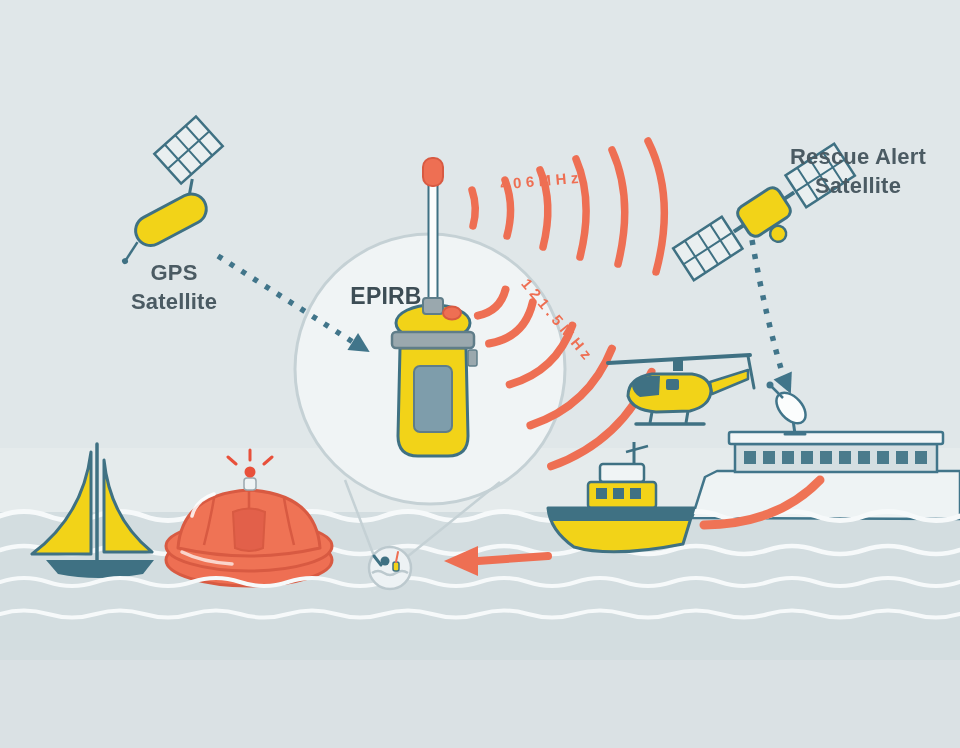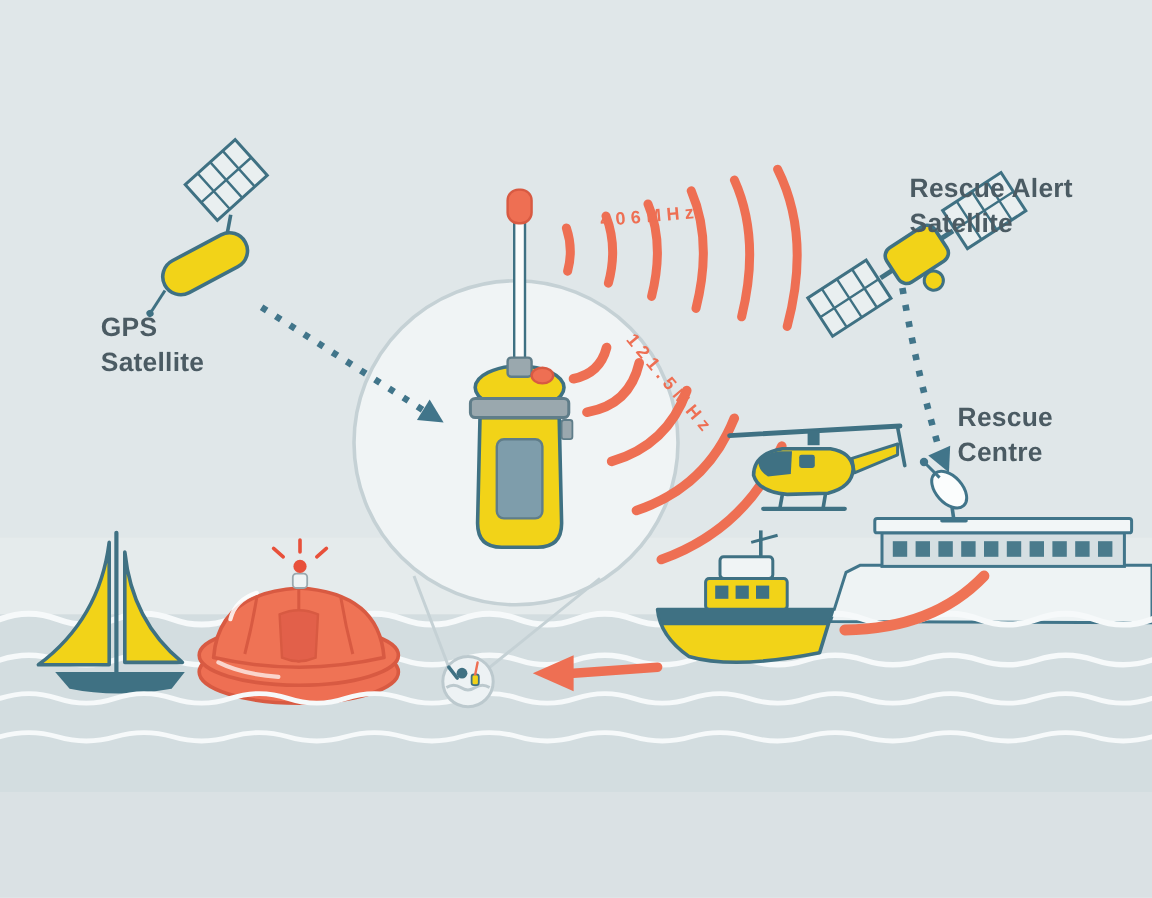--- a/index.html
+++ b/index.html
@@ -1,19 +1,19 @@
 <!DOCTYPE html>
 <html><head>
 <meta charset="utf-8">
 <style>
   html,body{margin:0;padding:0;background:#e0e7e9;}
   .stage{position:relative;width:960px;height:748px;overflow:hidden;background:#e0e7e9;
          font-family:"Liberation Sans",sans-serif;}
   .stage svg{position:absolute;left:0;top:0;}
-  .label{position:absolute;white-space:pre-line;color:#4b5b63;
+  .label{position:absolute;white-space:pre-line;text-align:center;color:#4b5b63;
          font-weight:600;font-size:22px;line-height:1.32;letter-spacing:.2px;}
   .label--epirb{color:#3d4d55;font-weight:700;font-size:23px;}
   .freq{position:absolute;color:#ee6f53;font-weight:700;font-size:15px;
         letter-spacing:4.5px;white-space:nowrap;}
   .freq--406{transform:rotate(-5deg);}
   .freq--121{transform:rotate(50deg);}
 </style>
 </head>
 <body>
 
@@ -183,21 +183,20 @@
   </g>
 
 </svg>
 
 <div class="label" style="left:84px;top:258px;width:180px;">GPS
 Satellite</div>
 
 <div class="label" style="left:758px;top:142px;width:200px;">Rescue Alert
 Satellite</div>
 
+<div class="label label--epirb" style="left:336px;top:281px;width:100px;">EPIRB</div>
 
 <div class="freq freq--406" style="left:500px;top:172px;">406MHz</div>
 
 <div class="freq freq--121" style="left:506px;top:312px;">121.5MHz</div>
 
-<div class="label" style="left:798px;top:333px;width:150px;">Rescue
-Centre</div>
 
 </div>
 
 </body></html>

